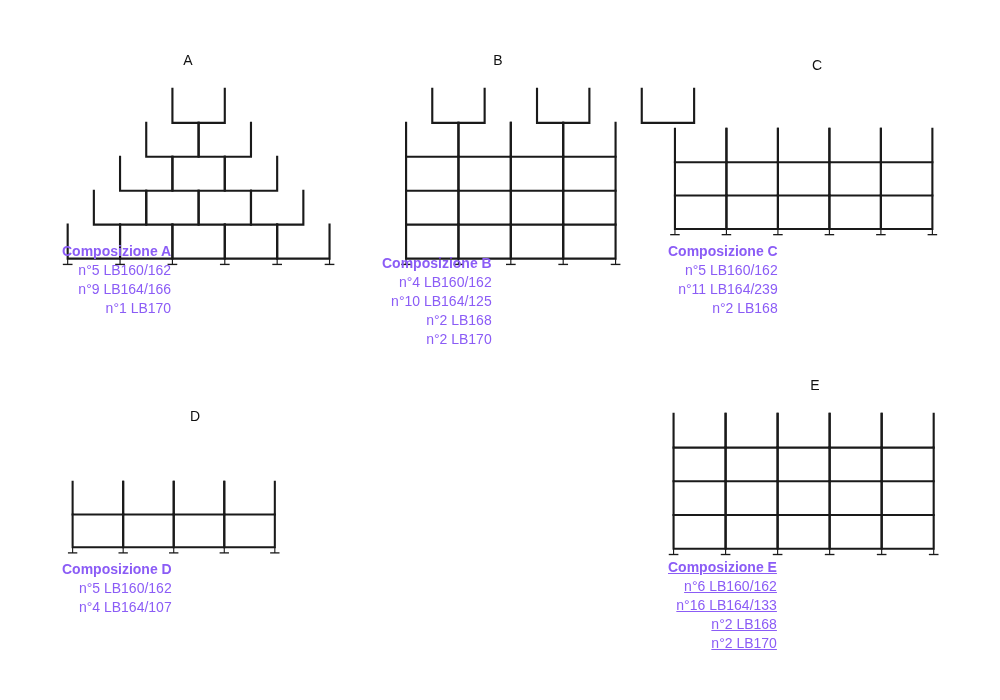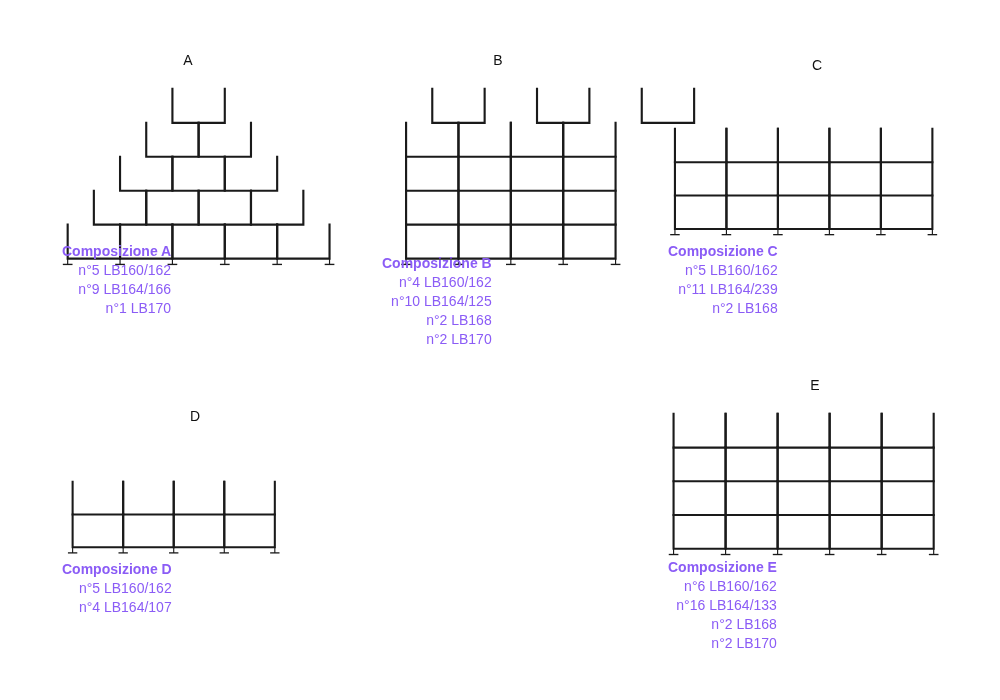--- a/index.html
+++ b/index.html
@@ -223,20 +223,20 @@
         <path d="M 103 146 L 113 146" fill="none" stroke="#1a1a1a" stroke-width="1.4"></path>
         <path d="M 108 140 L 108 146" fill="none" stroke="#1a1a1a" stroke-width="1.2"></path>
         <path d="M 157 146 L 167 146" fill="none" stroke="#1a1a1a" stroke-width="1.4"></path>
         <path d="M 162 140 L 162 146" fill="none" stroke="#1a1a1a" stroke-width="1.2"></path>
         <path d="M 211 146 L 221 146" fill="none" stroke="#1a1a1a" stroke-width="1.4"></path>
         <path d="M 216 140 L 216 146" fill="none" stroke="#1a1a1a" stroke-width="1.2"></path>
         <path d="M 265 146 L 275 146" fill="none" stroke="#1a1a1a" stroke-width="1.4"></path>
         <path d="M 270 140 L 270 146" fill="none" stroke="#1a1a1a" stroke-width="1.2"></path>
       </svg>
     </div>
-    <div class="comp-caption" style="left: 668px; top: 558px;">
+    <div class="comp-caption" style="left: 668px; top: 558px; text-decoration: underline;">
       <span class="cap-title">Composizione E</span>
       <span class="cap-line">n°6 LB160/162</span>
       <span class="cap-line">n°16 LB164/133</span>
       <span class="cap-line">n°2 LB168</span>
       <span class="cap-line">n°2 LB170</span>
     </div>
   </div>
 
 </body></html>

